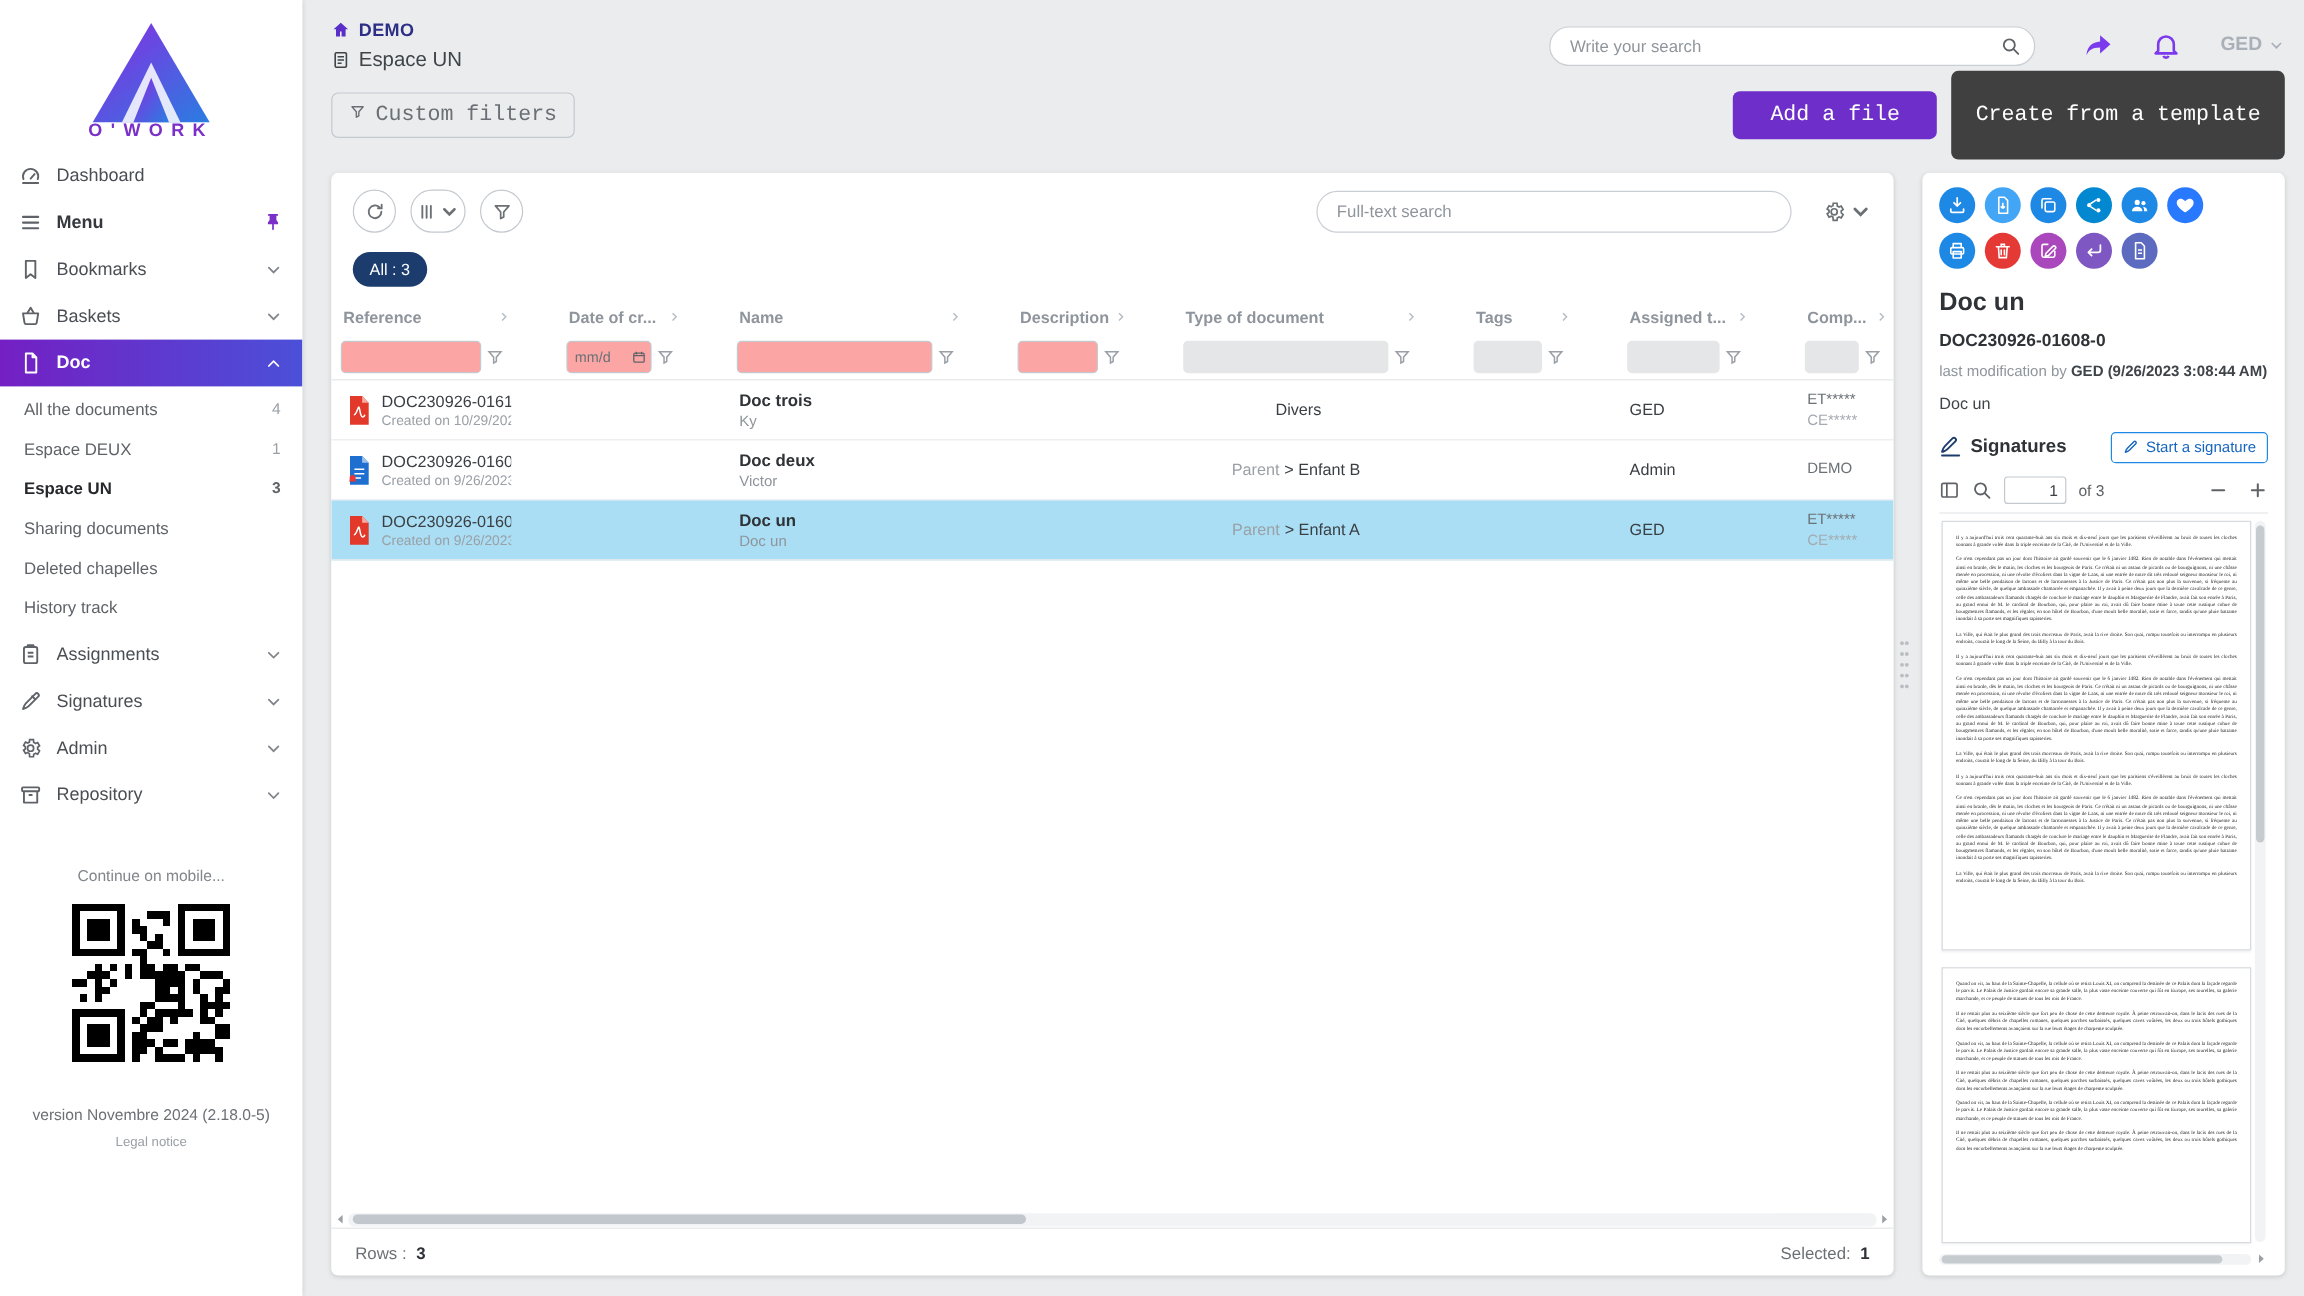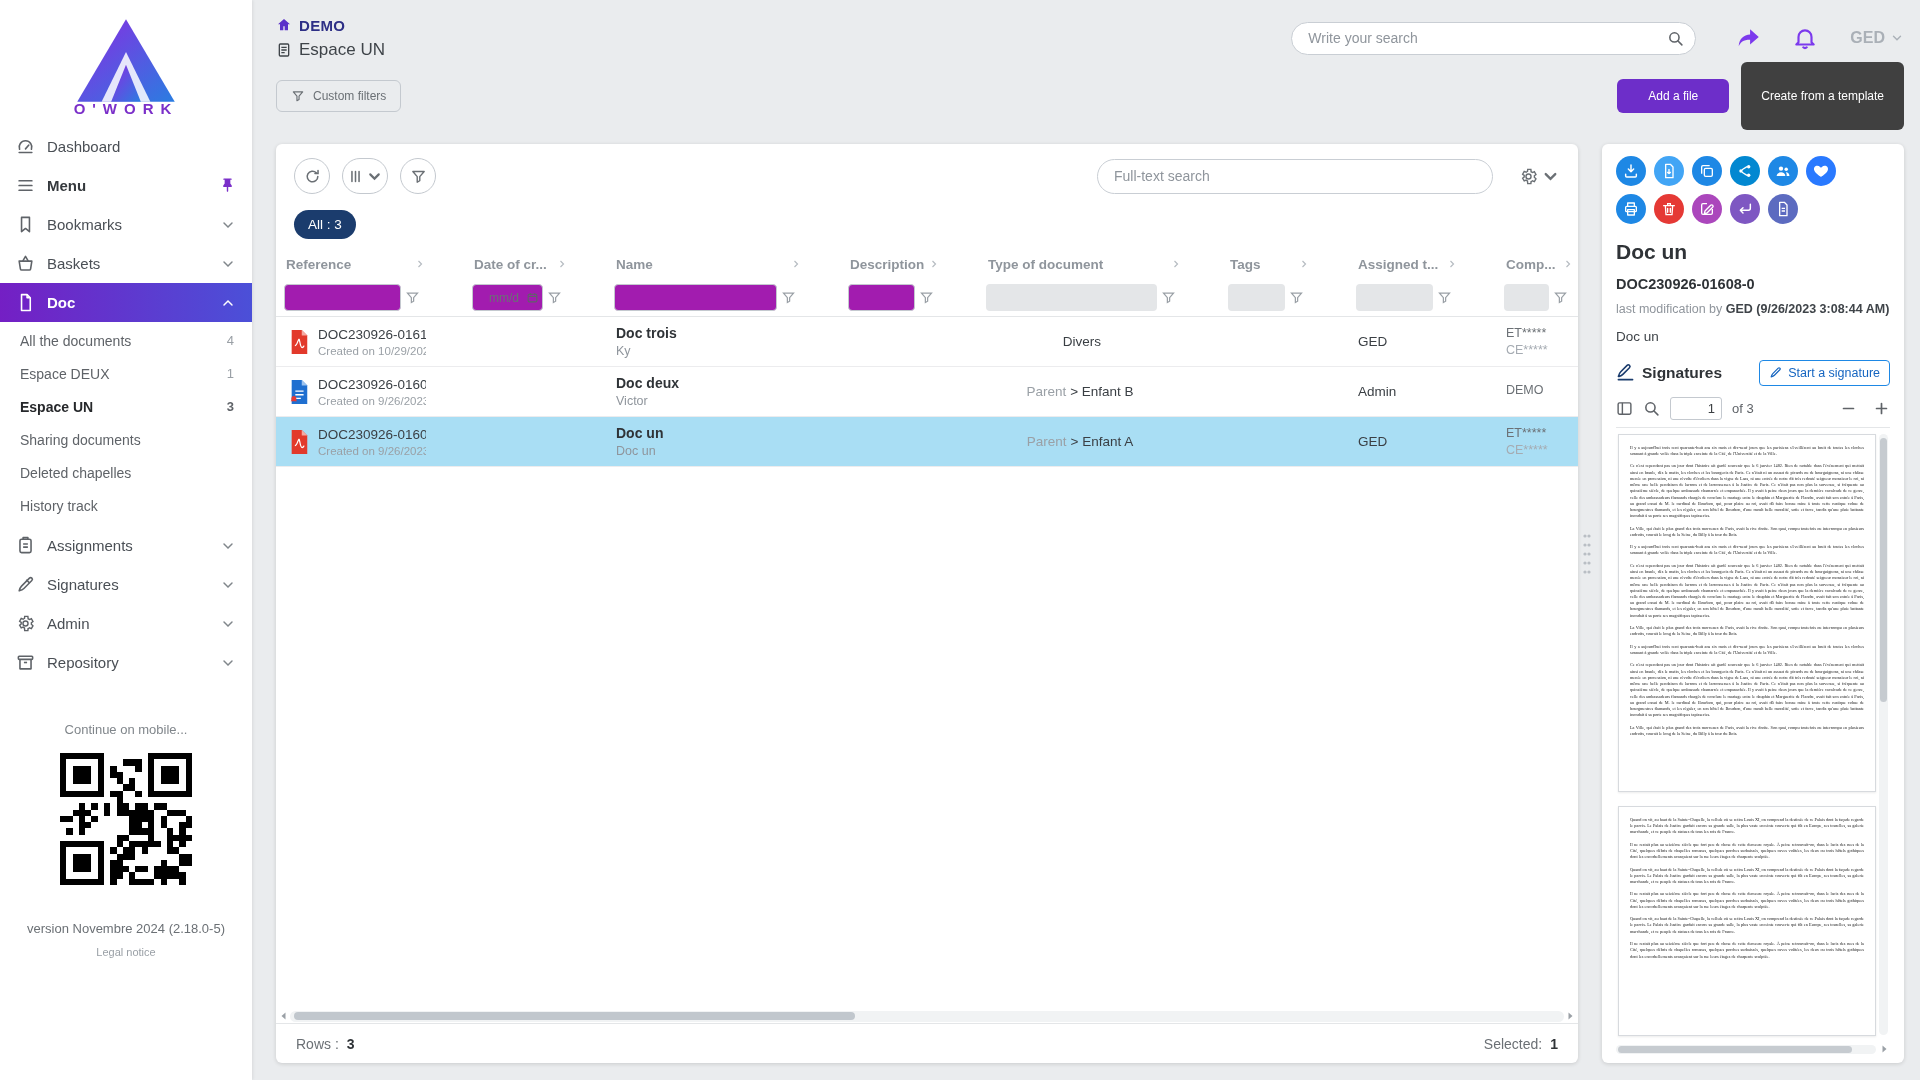--- a/index.html
+++ b/index.html
@@ -71,22 +71,22 @@
     font-family:"Liberation Sans",sans-serif; outline:none;
   }
   .top-search input::placeholder { color:#8f959c; }
   .search-ic { position:absolute; right:12px; top:8px; width:17px; height:17px; color:#5f6368; cursor:pointer; }
   .top-icons { display:flex; align-items:center; gap:30px; margin-right:14px; }
   .tib { width:26px; height:26px; color:#7c3aed; cursor:pointer; }
   .profile-btn { display:flex; align-items:center; gap:5px; color:#aab0b7; font-size:16px; font-weight:bold; cursor:pointer; margin-left:18px; }
   .profile-btn .chev { width:14px; height:14px; color:#aab0b7; }
 
   .actionbar { display:flex; align-items:center; margin-top:8px; height:44px; flex:none; }
-  .btn { display:inline-flex; align-items:flex-end; gap:8px; border-radius:6px; font-size:12px;
-         cursor:pointer; border:none; font-family:Liberation Sans, sans-serif; }
+  .btn { display:inline-flex; align-items:flex-start; gap:8px; border-radius:6px; font-size:18px;
+         cursor:pointer; border:none; font-family:Liberation Mono, monospace; }
   .btn-outline { border:1px solid #c4c9cf; background:transparent; color:#6b7075; padding:8px 14px; }
   .btn-outline .ic { width:14px; height:14px; color:#6b7075; }
   .btn-purple { background:#6d2ec9; color:#fff; padding:10px 31px; margin-left:auto; }
   .btn-indigo { background:#404040; color:#fff; padding:27px 20px; margin-left:12px; }
 
   .content { flex:1; display:flex; gap:24px; margin-top:26px; min-height:0; position:relative; }
 
   
   .table-card {
     flex:1; background:#fff; border-radius:6px; box-shadow:0 1px 4px rgba(0,0,0,.14);
@@ -114,21 +114,21 @@
   .tbl { flex:1; min-height:0; overflow:hidden;
          --cols:150px 104px 196px 100px 204px 90px 110px 78px 38px 114px 104px 90px; }
   .thead, .filters, .trow { display:grid; grid-template-columns:var(--cols);gap:38px; }
   .thead { height:30px; align-items:center; }
   .th { position:relative; font-size:13.5px; font-weight:bold; color:#8f959c; padding:0 14px 0 10px;
         white-space:nowrap; overflow:hidden; display:flex; align-items:center; }
   .th .colchev { position:absolute; right:0; width:12px; height:12px; color:#b6bcc2; cursor:pointer; }
   .filters { height:38px; align-items:center; border-bottom:1px solid #e4e6e8; }
   .fcell { display:flex; align-items:center; gap:4px; padding:0 6px 0 8px; min-width:0; }
   .finput { flex:1; min-width:0; height:27px; border:1px solid #c4c9cf; border-radius:4px;
-            background:#a21caf; padding:0 16px; font-size:12px; outline:none; font-family:"Liberation Sans",sans-serif; }
+            background:#fca5a5; padding:0 6px; font-size:12px; outline:none; font-family:"Liberation Sans",sans-serif; }
   .finput::placeholder { color:#6b7075; }
   .fselect { flex:1; min-width:0; height:27px; border:none; border-radius:4px; background:#e4e6e8; }
   .datebox { flex:1; min-width:0; position:relative; display:flex; align-items:center; }
   .datebox .finput { padding-right:20px; width:100%; }
   .cal-ic { position:absolute; right:4px; width:13px; height:13px; color:#5f6368; }
   .funnel-btn { width:15px; height:15px; color:#9aa0a6; cursor:pointer; flex:none; }
 
   .trow { height:50px; border-bottom:1px solid #ececee; cursor:pointer; }
   .trow.selected { background:#a9def4; }
   .cell { padding:0 10px; display:flex; flex-direction:column; justify-content:center; min-width:0; overflow:hidden; }

